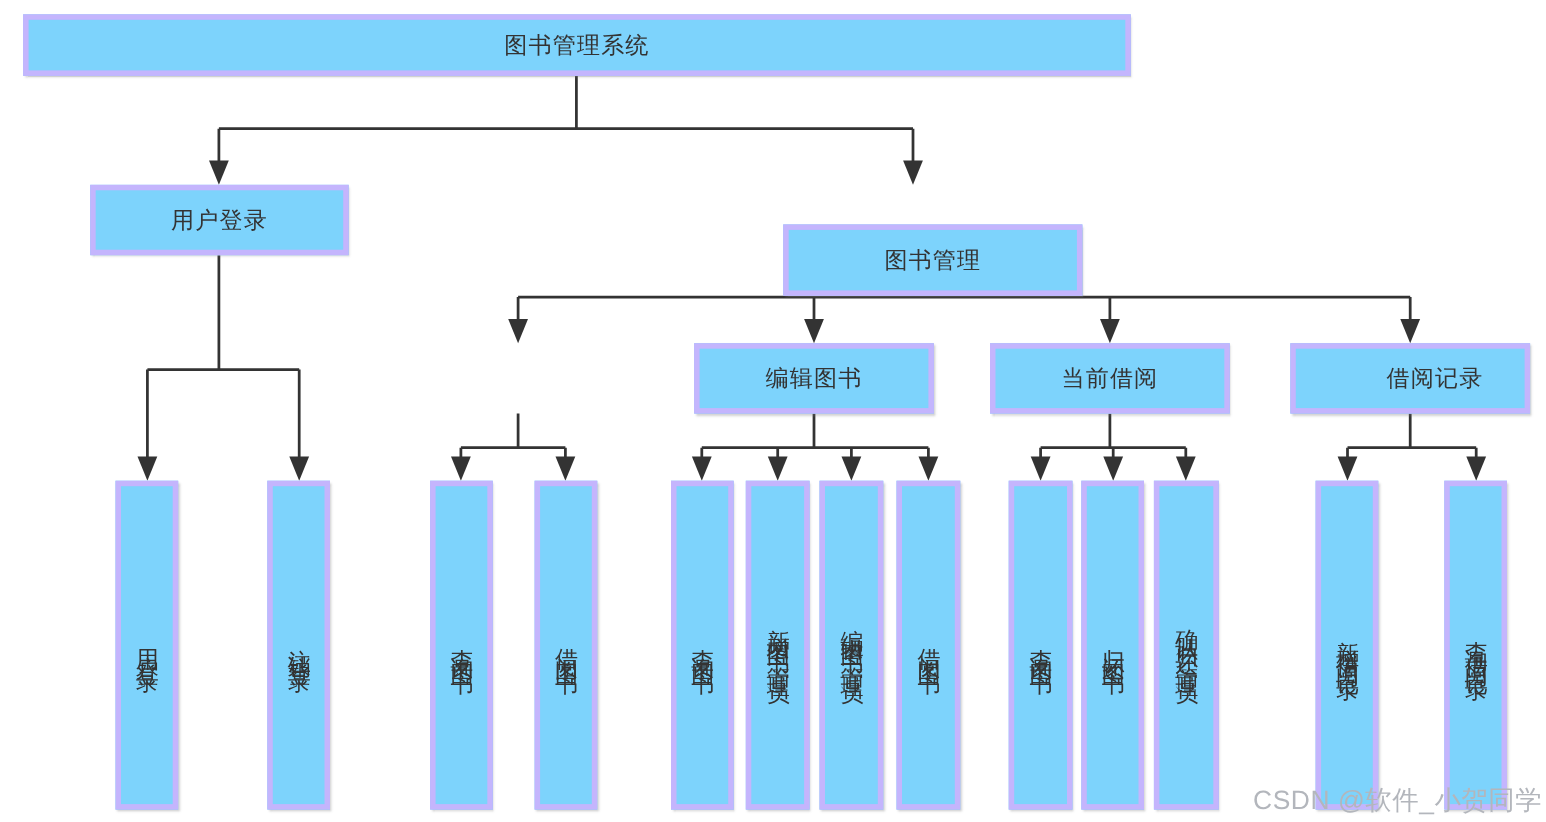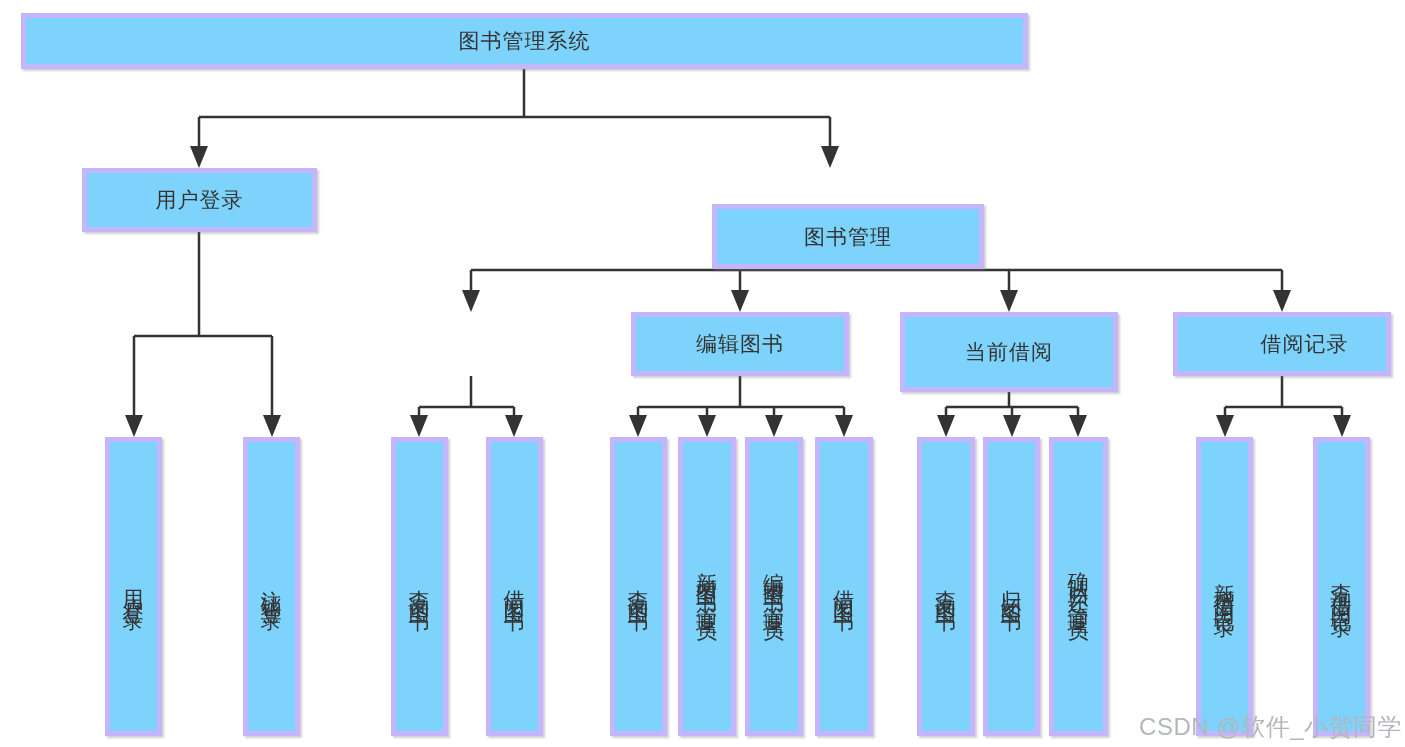--- a/index.html
+++ b/index.html
@@ -103,21 +103,21 @@
   <div class="box hbox" style="left:82px; top:168px; width:235px; height:64px;">
     <span>用户登录</span>
   </div>
   <div class="box hbox" style="left:712px; top:168px; width:272px; height:65px;margin-top:36px;">
     <span>图书管理</span>
   </div>
 
   <div class="box hbox" style="left:631px; top:312px; width:218px; height:64px;">
     <span>编辑图书</span>
   </div>
-  <div class="box hbox" style="left:900px; top:312px; width:218px; height:80px;">
+  <div class="box hbox" style="left:900px; top:312px; width:218px; height:64px;">
     <span>当前借阅</span>
   </div>
   <div class="box hbox" style="left:1173px; top:312px; width:218px; height:64px;padding-left:45px;">
     <span>借阅记录</span>
   </div>
 
   <div class="box leaf" style="left:105px; top:437px; width:57px; height:299px;">
     <span>用户登录</span>
   </div>
   <div class="box leaf" style="left:243px; top:437px; width:57px; height:299px;">

